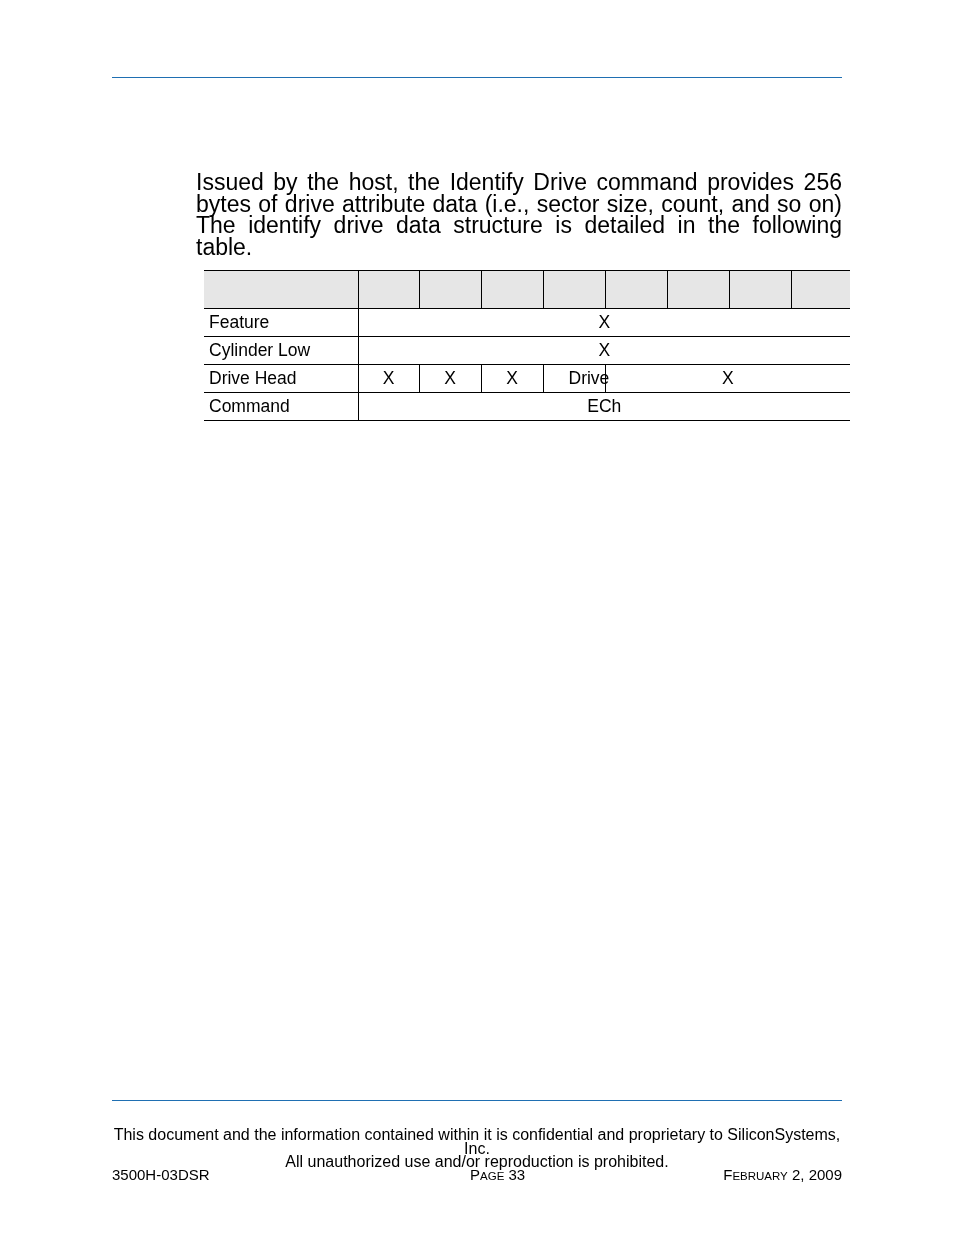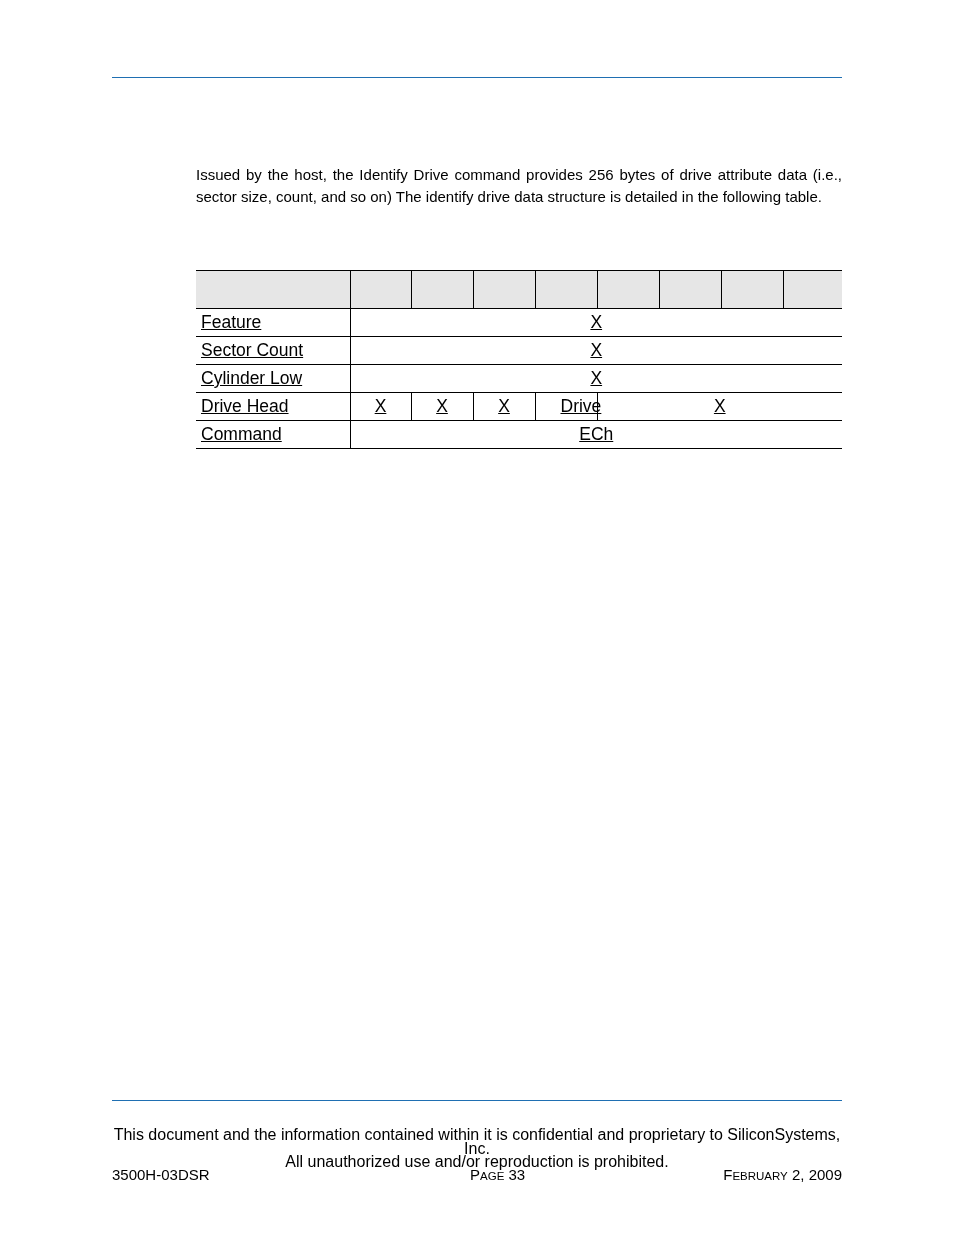--- a/index.html
+++ b/index.html
@@ -2,23 +2,23 @@
 <html><head>
 <meta charset="utf-8">
 <style>
   html, body { margin: 0; padding: 0; background: #ffffff; }
   body { width: 954px; height: 1235px; position: relative; overflow: hidden;
          font-family: "Liberation Sans", sans-serif; color: #000; }
   .rule { position: absolute; left: 112px; width: 730px; height: 1px; background: #1f6fb2; }
   .rule.top { top: 77px; }
   .rule.bottom { top: 1100px; }
   .para { position: absolute; left: 196px; top: 149px; width: 646px;
-          font-size: 15px; line-height: 21.5px; text-align: justify; }
-  table.reg { position: absolute; left: 196px; top: 270px; width: 646px;
-              border-collapse: collapse; table-layout: fixed; font-size: 17.5px; text-decoration: underline; }
+          font-size: 23px; line-height: 21.5px; text-align: justify; }
+  table.reg { position: absolute; left: 204px; top: 270px; width: 646px;
+              border-collapse: collapse; table-layout: fixed; font-size: 17.5px; }
   table.reg td { border: 1px solid #000; padding: 0; height: 27px; vertical-align: middle; }
   table.reg tr.hdr td { background: #e6e6e6; height: 37px; }
   table.reg td:first-child { border-left: none; padding-left: 5px; text-align: left; }
   table.reg td:last-child { border-right: none; }
   table.reg tr.hdr td { border-top: 1px solid #000; }
   table.reg td.c { text-align: center; }
   table.reg td.drv { text-align: left; padding-left: 25px; }
   .foot-note { position: absolute; left: 112px; width: 730px; text-align: center; font-size: 16px; line-height: 13.5px; }
   .foot-note.l1 { top: 1128px; }
   .foot-note.l2 { top: 1141px; margin-top: 14px; }
@@ -59,24 +59,20 @@
     <td></td>
     <td></td>
     <td></td>
     <td></td>
   </tr>
   <tr>
     <td>Feature</td>
     <td class="c" colspan="8">X</td>
   </tr>
   <tr>
-    <td>Sector Count</td>
-    <td class="c" colspan="8">X</td>
-  </tr>
-  <tr>
     <td>Cylinder Low</td>
     <td class="c" colspan="8">X</td>
   </tr>
   <tr>
     <td>Drive Head</td>
     <td class="c">X</td>
     <td class="c">X</td>
     <td class="c">X</td>
     <td class="drv">Drive</td>
     <td class="c" colspan="4">X</td>

